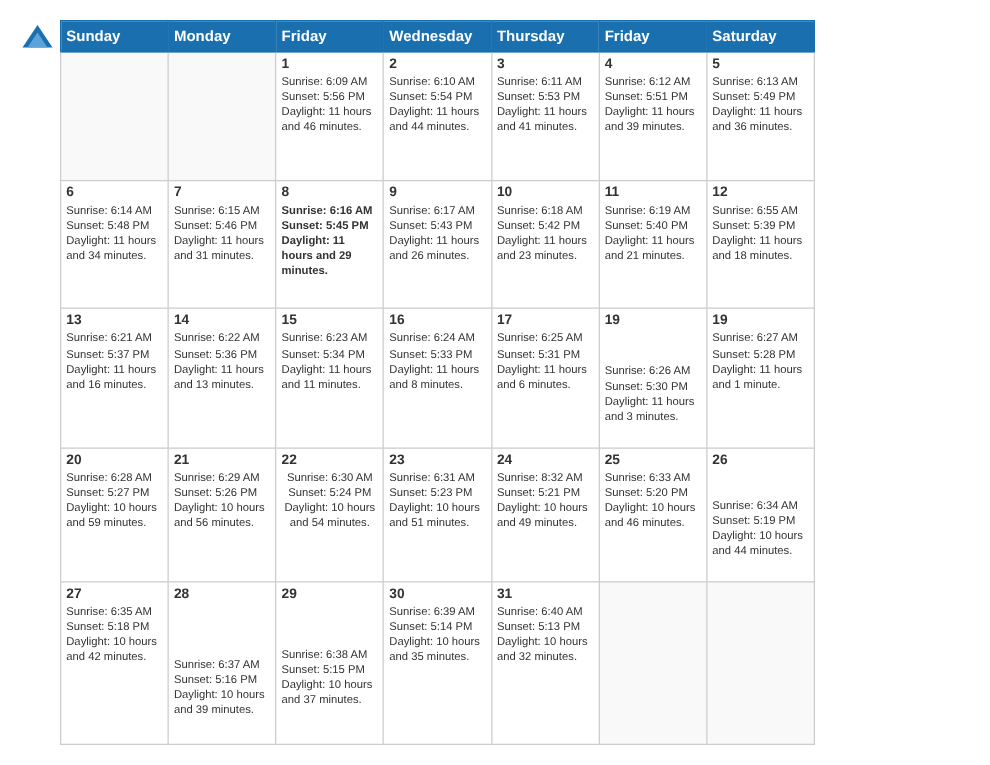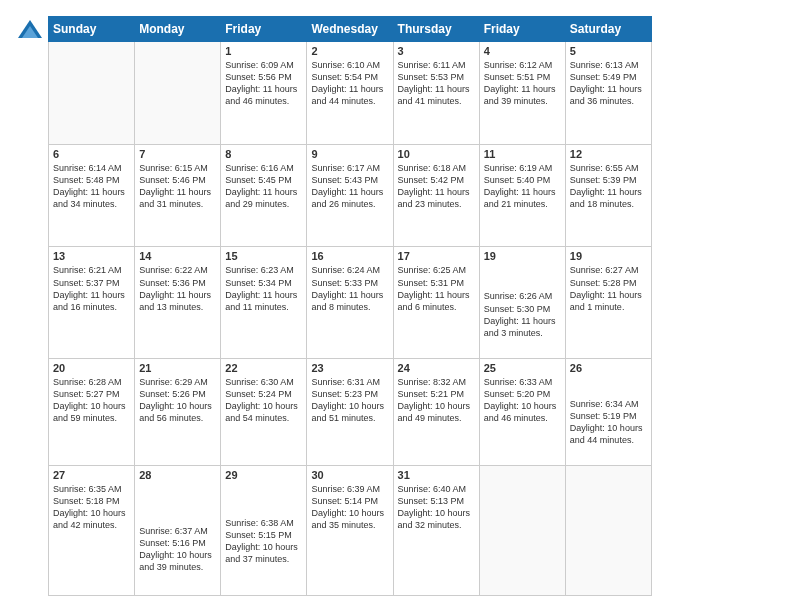--- a/index.html
+++ b/index.html
@@ -175,21 +175,21 @@
 Daylight: 11 hours and 34 minutes.</div>
           </td>
           <td>
             <span class="day-num">7</span>
             <div class="day-info" style="white-space: pre-line;">Sunrise: 6:15 AM
 Sunset: 5:46 PM
 Daylight: 11 hours and 31 minutes.</div>
           </td>
           <td>
             <span class="day-num">8</span>
-            <div class="day-info" style="white-space: pre-line;">Sunrise: 6:16 AM
+            <div class="day-info" style="white-space: pre-line; font-weight: bold;">Sunrise: 6:16 AM
 Sunset: 5:45 PM
 Daylight: 11 hours and 29 minutes.</div>
           </td>
           <td>
             <span class="day-num">9</span>
             <div class="day-info" style="white-space: pre-line;">Sunrise: 6:17 AM
 Sunset: 5:43 PM
 Daylight: 11 hours and 26 minutes.</div>
           </td>
           <td>
@@ -263,21 +263,21 @@
 Daylight: 10 hours and 59 minutes.</div>
           </td>
           <td>
             <span class="day-num">21</span>
             <div class="day-info" style="white-space: pre-line;">Sunrise: 6:29 AM
 Sunset: 5:26 PM
 Daylight: 10 hours and 56 minutes.</div>
           </td>
           <td>
             <span class="day-num">22</span>
-            <div class="day-info" style="white-space: pre-line;">Sunrise: 6:30 AM
+            <div class="day-info" style="white-space: pre-line; text-align: center;">Sunrise: 6:30 AM
 Sunset: 5:24 PM
 Daylight: 10 hours and 54 minutes.</div>
           </td>
           <td>
             <span class="day-num">23</span>
             <div class="day-info" style="white-space: pre-line;">Sunrise: 6:31 AM
 Sunset: 5:23 PM
 Daylight: 10 hours and 51 minutes.</div>
           </td>
           <td>

